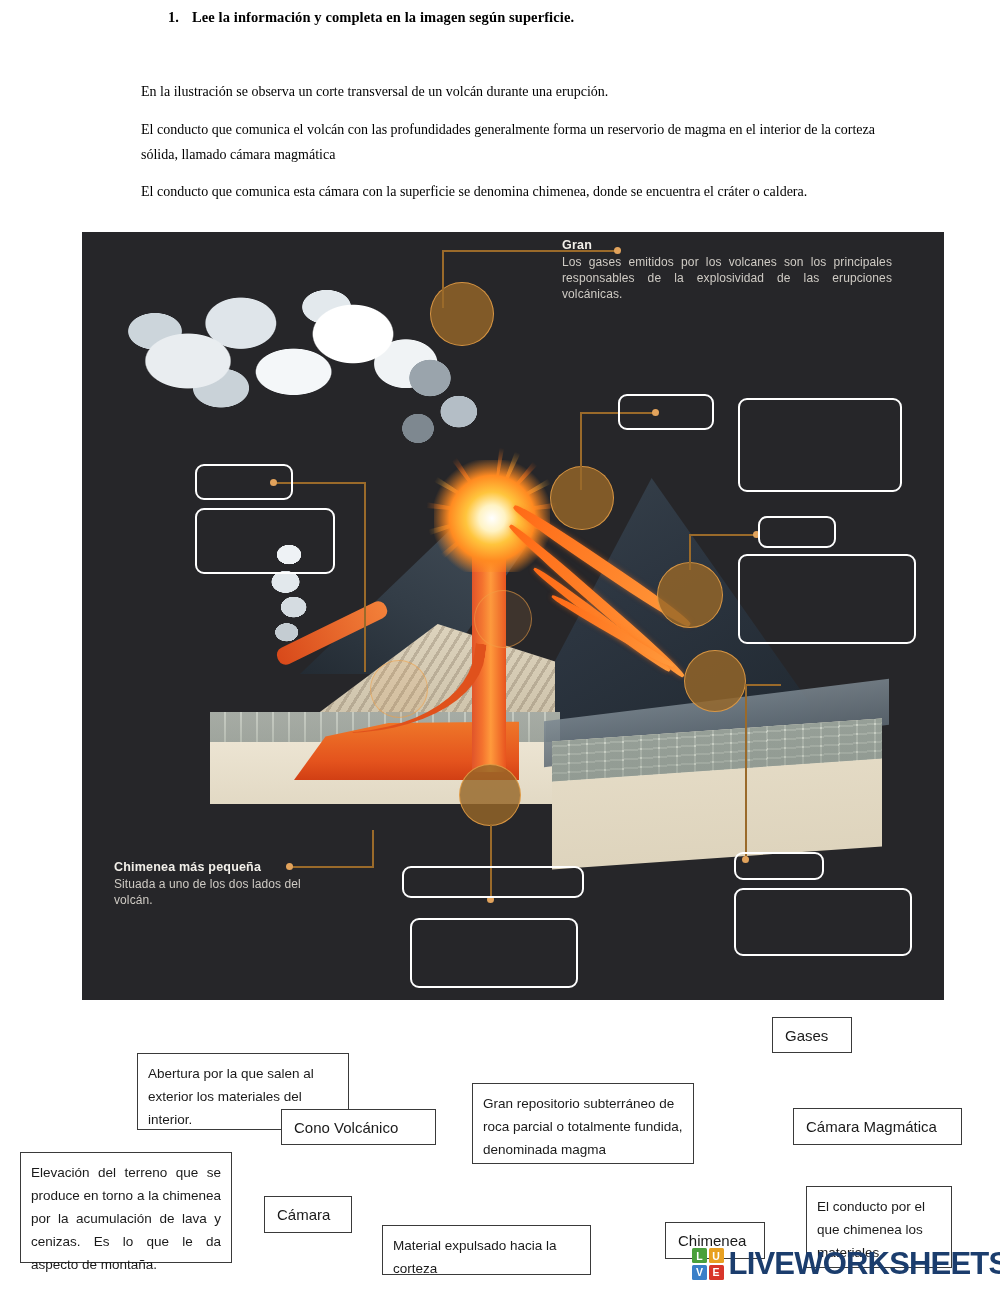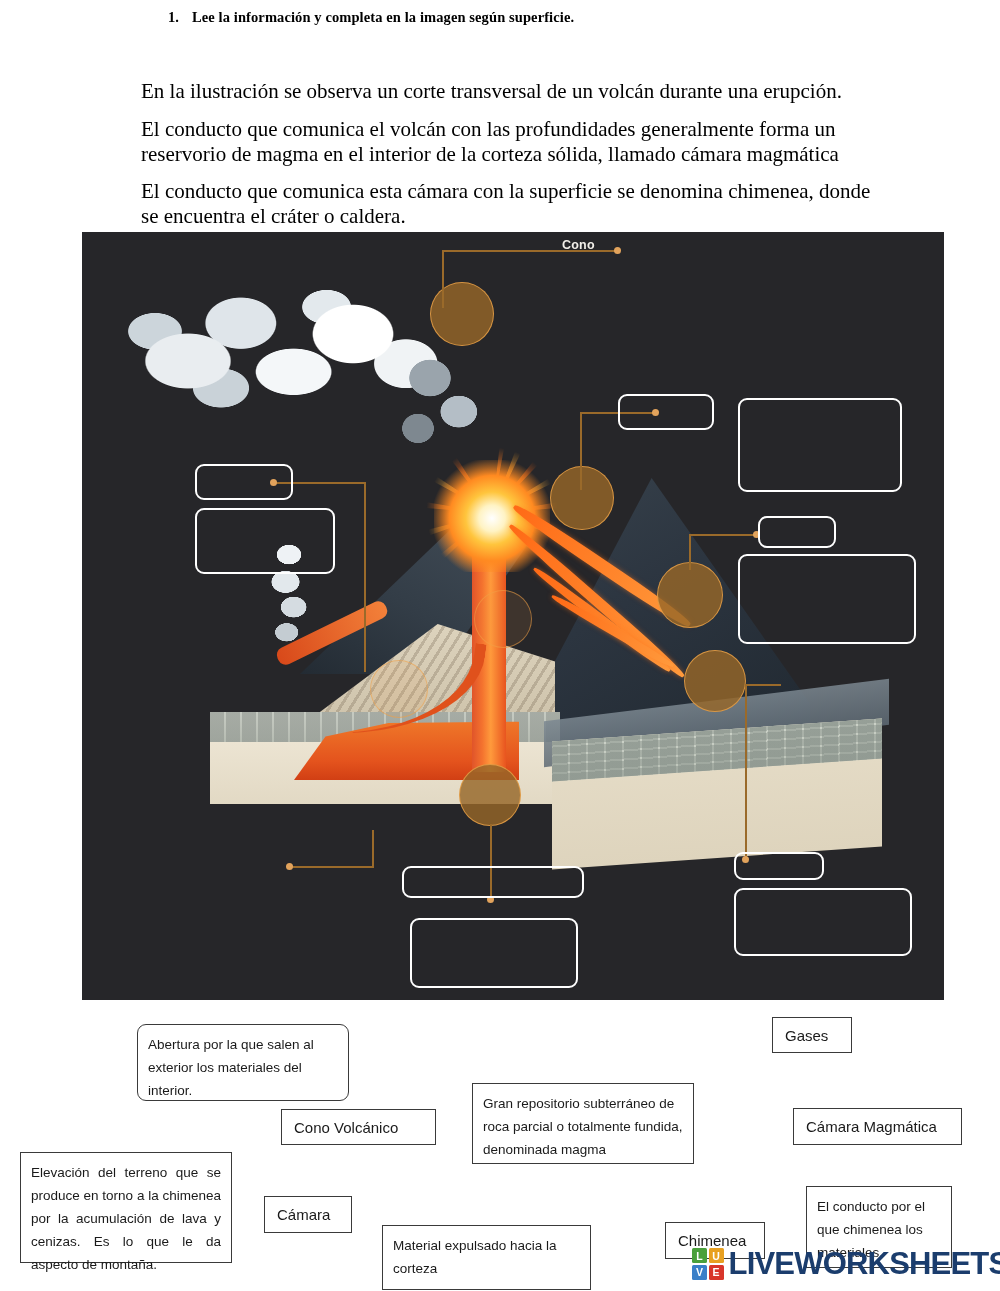--- a/index.html
+++ b/index.html
@@ -25,21 +25,21 @@
     color: #000;
     letter-spacing: 0.1px;
   }
   .instruction-heading .num { display: inline-block; width: 24px; }
 
   .para {
     position: absolute;
     left: 141px;
     width: 735px;
     font-family: "Liberation Serif", serif;
-    font-size: 21px;
+    font-size: 14px;
     line-height: 25px;
     color: #000;
   }
   .p1 { top: 79px; }
   .p2 { top: 117px; }
   .p3 { top: 179px; }
 
   
   .volcano-panel {
     position: absolute;
@@ -390,55 +390,60 @@
     <div class="conn-dot" style="left:660px; top:624px;"></div>
 
     <div class="conn v" style="left:408px; top:592px; height:76px;"></div>
     <div class="conn-dot" style="left:405px; top:664px;"></div>
 
     <div class="conn v" style="left:290px; top:598px; height:36px;"></div>
     <div class="conn h" style="left:208px; top:634px; width:84px;"></div>
     <div class="conn-dot" style="left:204px; top:631px;"></div>
 
     <div class="caption gases">
-      <div class="cap-title">Cono</div>
+      <div class="cap-title">Gran</div>
+      <div class="cap-body">Los gases emitidos por los volcanes son los principales responsables de la explosividad de las erupciones volcánicas.</div>
+    </div>
+    <div class="caption chim">
+      <div class="cap-title">Chimenea más pequeña</div>
+      <div class="cap-body">Situada a uno de los dos lados del volcán.</div>
     </div>
 
     <div class="ansbox" style="left:113px; top:232px; width:98px;  height:36px;"></div>
     <div class="ansbox" style="left:113px; top:276px; width:140px; height:66px;"></div>
 
     <div class="ansbox" style="left:536px; top:162px; width:96px;  height:36px;"></div>
     <div class="ansbox" style="left:656px; top:166px; width:164px; height:94px;"></div>
 
     <div class="ansbox" style="left:676px; top:284px; width:78px;  height:32px;"></div>
     <div class="ansbox" style="left:656px; top:322px; width:178px; height:90px;"></div>
 
     <div class="ansbox" style="left:320px; top:634px; width:182px; height:32px;"></div>
     <div class="ansbox" style="left:328px; top:686px; width:168px; height:70px;"></div>
 
     <div class="ansbox" style="left:652px; top:620px; width:90px;  height:28px;"></div>
     <div class="ansbox" style="left:652px; top:656px; width:178px; height:68px;"></div>
   </div>
 </div>
 
-<div class="bank" style="left:137px; top:1024px; width:212px; height:77px;border-radius:9px;">Abertura por la que salen al exterior los materiales del interior.</div>
+<div class="bank" style="left:137px; top:1053px; width:212px; height:77px;">Abertura por la que salen al exterior los materiales del interior.</div>
 
 <div class="bank center" style="left:772px; top:1017px; width:80px; height:36px;">Gases</div>
 
 <div class="bank center" style="left:281px; top:1109px; width:155px; height:36px;">Cono Volcánico</div>
 
 <div class="bank" style="left:472px; top:1083px; width:222px; height:81px;"><span>Gran repositorio subterráneo de roca parcial o totalmente fundida, denominada </span><b>magma</b></div>
 
 <div class="bank center" style="left:793px; top:1108px; width:169px; height:37px;">Cámara Magmática</div>
 
 <div class="bank justify" style="left:20px; top:1152px; width:212px; height:111px;">Elevación del terreno que se produce en torno a la chimenea por la acumulación de lava y cenizas. Es lo que le da aspecto de montaña.</div>
 
 <div class="bank center" style="left:264px; top:1196px; width:88px; height:37px;">Cámara</div>
 
-<div class="bank" style="left:382px; top:1225px; width:209px; height:65px;">Material expulsado hacia la corteza</div>
+<div class="bank" style="left:382px; top:1225px; width:209px; height:50px;">Material expulsado hacia la corteza</div>
 
 <div class="bank center" style="left:665px; top:1222px; width:100px; height:37px;">Chimenea</div>
 
 <div class="bank" style="left:806px; top:1186px; width:146px; height:82px;">El conducto por el que chimenea los materiales.</div>
 
 <div class="lws">
   <div class="lws-grid">
     <div class="lws-cell" style="background: rgb(74, 160, 60);">L</div>
     <div class="lws-cell" style="background: rgb(232, 160, 32);">U</div>
     <div class="lws-cell" style="background: rgb(58, 127, 200);">V</div>

